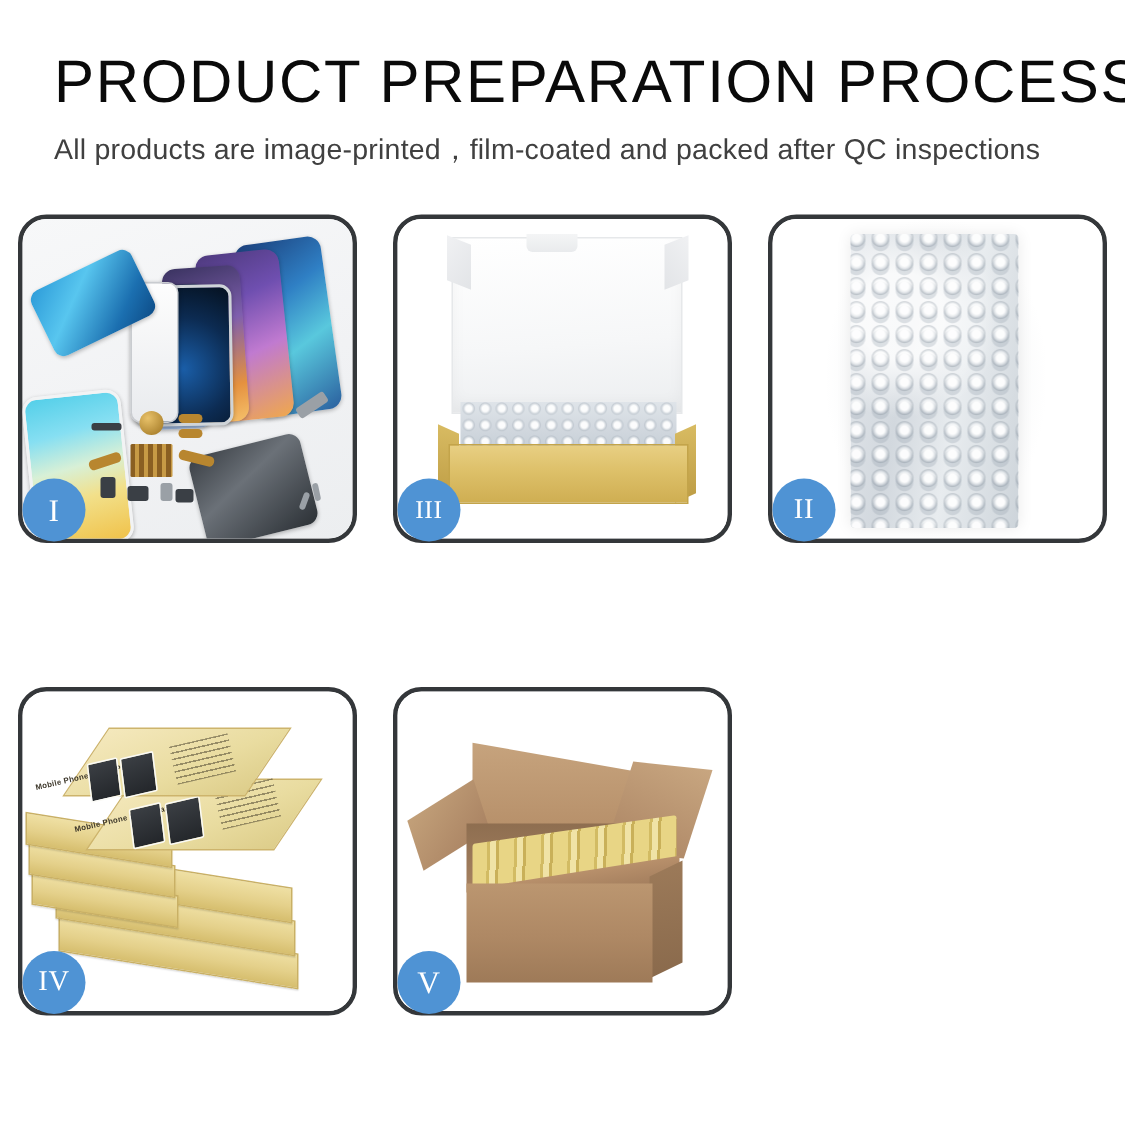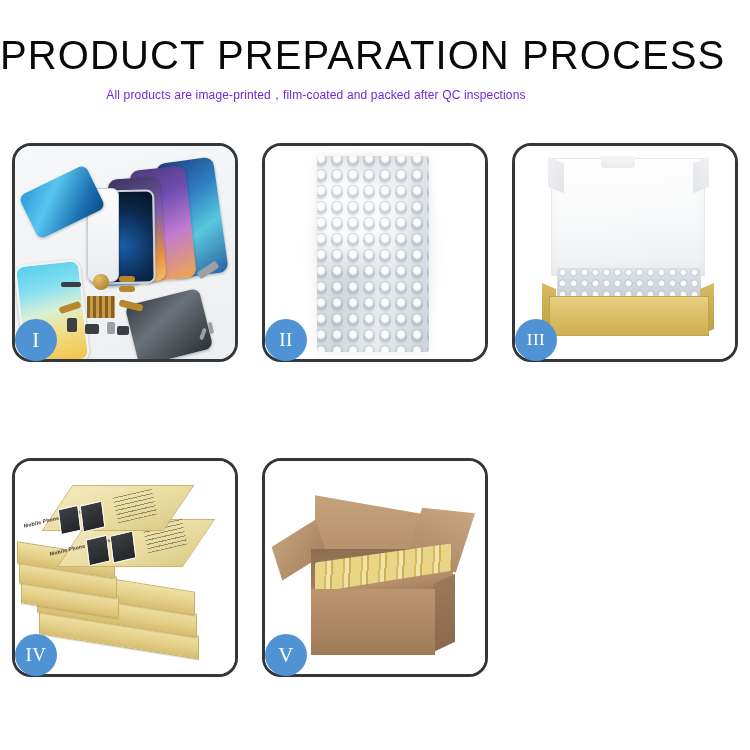--- a/index.html
+++ b/index.html
@@ -14,41 +14,42 @@
     overflow: hidden;
     position: relative;
   }
 
   
   #header {
     position: absolute;
     left: 0;
     top: 0;
     width: 632px;
-    text-align: center;
+    text-align: left;
+    padding-left: 36px;
   }
   #page-title {
     margin: 0;
     padding-top: 34px;
     font-family: "Liberation Sans", sans-serif;
     font-size: 40px;
     font-weight: 400;
     letter-spacing: 1.1px;
     color: #0a0a0a;
     line-height: 1.05;
     white-space: nowrap;
   }
   #page-subtitle {
     margin: 0;
     padding-top: 11px;
     font-family: "Liberation Sans", sans-serif;
-    font-size: 12px;
+    font-size: 19px;
     font-weight: 400;
     letter-spacing: 0.15px;
-    color: #6d28d9;
+    color: #404040;
     white-space: nowrap;
   }
 
   
   #panel-grid {
     position: absolute;
     left: 12px;
     top: 143px;
     width: 726px;
     height: 534px;
@@ -384,42 +385,42 @@
       <div class="part" style="left:102px;top:180px;width:12px;height:9px;"></div>
       <div class="part silver" style="left:186px;top:182px;width:4px;height:12px;transform:rotate(20deg);"></div>
       <div class="part silver" style="left:194px;top:176px;width:4px;height:12px;transform:rotate(-12deg);"></div>
       <div class="part silver" style="left:182px;top:120px;width:22px;height:8px;transform:rotate(-34deg);"></div>
     </div>
     <div class="badge">I</div>
   </div>
 
   <div class="panel">
     <div class="panel-photo">
-      <div class="photo-bg p2-bg"></div>
-      <div class="pouch-halo"></div>
-      <div class="bubble-pouch">
-        <div class="bubble-grid"></div>
-      </div>
-    </div>
-    <div class="badge wide">II</div>
-  </div>
-
-  <div class="panel">
-    <div class="panel-photo">
       <div class="photo-bg p3-bg"></div>
       <div class="m3-lid"></div>
       <div class="m3-lid-tab"></div>
       <div class="m3-lid-fold-l"></div>
       <div class="m3-lid-fold-r"></div>
       <div class="m3-wrap"></div>
       <div class="m3-side-l"></div>
       <div class="m3-side-r"></div>
       <div class="m3-front"></div>
     </div>
     <div class="badge xwide">III</div>
+  </div>
+
+  <div class="panel">
+    <div class="panel-photo">
+      <div class="photo-bg p2-bg"></div>
+      <div class="pouch-halo"></div>
+      <div class="bubble-pouch">
+        <div class="bubble-grid"></div>
+      </div>
+    </div>
+    <div class="badge wide">II</div>
   </div>
 
   <div class="panel">
     <div class="panel-photo">
       <div class="photo-bg p4-bg"></div>
       <div class="stack">
 
         <div class="kbox" style="left:24px;top:162px;width:158px;height:22px;transform:skewY(9deg);"></div>
         <div class="kbox" style="left:22px;top:140px;width:158px;height:22px;transform:skewY(9deg);"></div>
         <div class="kbox" style="left:20px;top:118px;width:158px;height:22px;transform:skewY(9deg);"></div>

